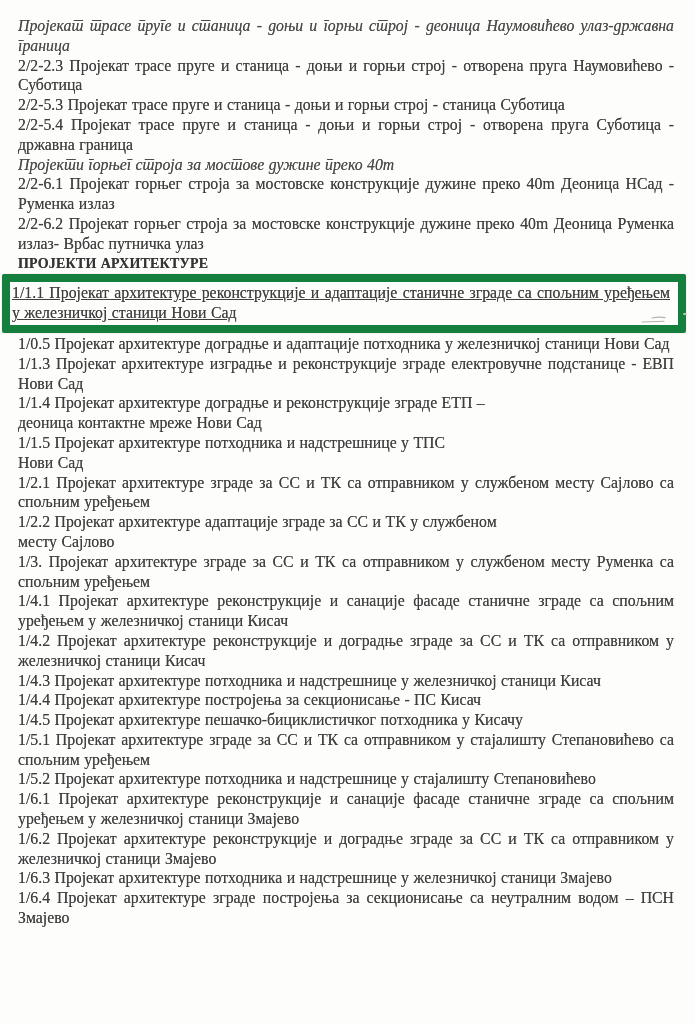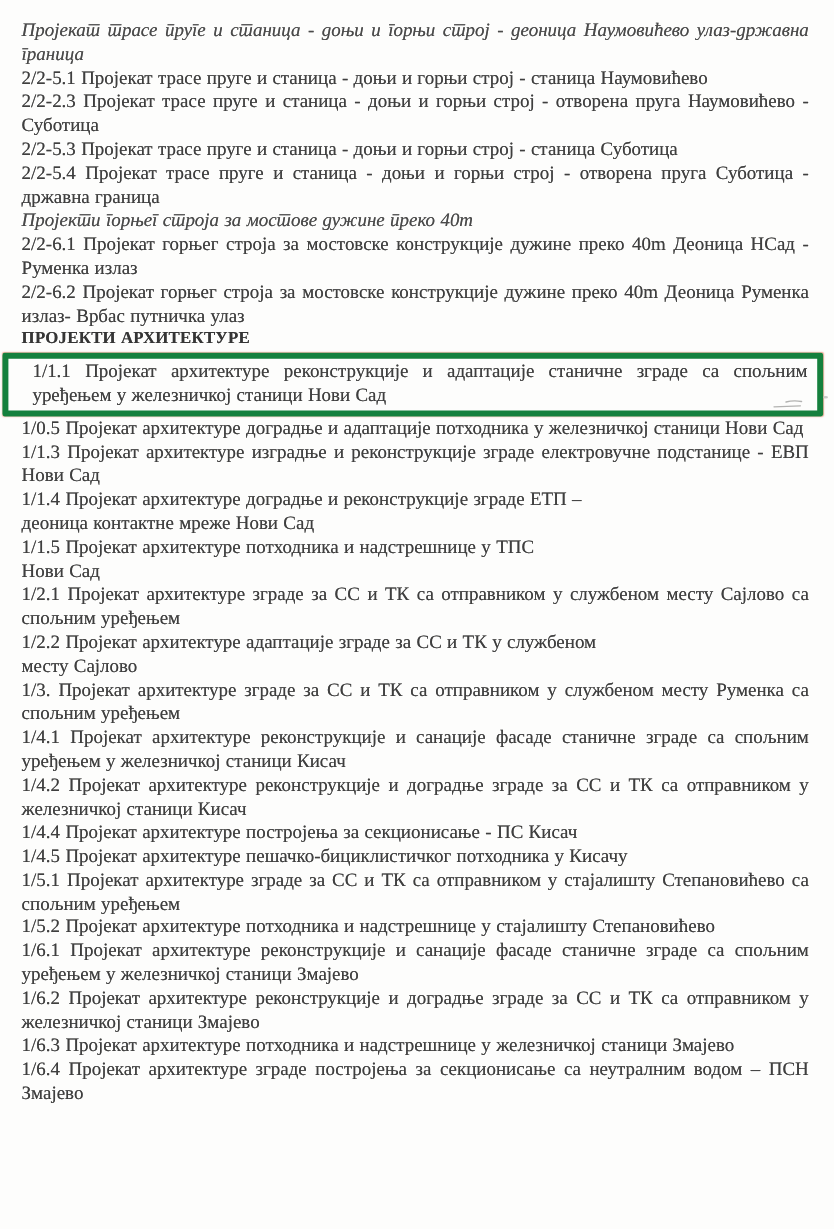--- a/index.html
+++ b/index.html
@@ -31,25 +31,26 @@
   p.pre{white-space:pre-wrap;text-align:left;}
   p.bold-head{
     font-weight:bold;
     font-size:14px;
     letter-spacing:0.2px;
     text-align:left;
     color:#353535;
   }
   .hl{
     position:relative;
-    border:5px solid #15803d;
+    border:8px solid #15803d;
     border-radius:2px;
     margin:1px -12px 1px -16px;
-    padding:1px 8px 2px 20px;
+    padding:1px 8px 2px 2px;
     box-shadow:0 0 1px rgba(226,58,14,0.5);
+    text-decoration:underline;
   }
   .pencil-mark{
     position:absolute;
     right:10px;
     bottom:1px;
     width:30px;
     height:9px;
     opacity:0.75;
   }
   .speck{
@@ -59,21 +60,20 @@
     border-radius:50%;
   }
   .speck-1{right:-9px;bottom:10px;}
 </style>
 </head>
 <body>
 
 <div class="page">
 
   <p class="it">Пројекат трасе пруге  и станица - доњи и горњи строј  - деоница Наумовићево улаз-државна граница</p>
-  <p class="left">2/2-5.1 Пројекат трасе пруге  и станица - доњи и горњи строј  - станица Наумовићево</p>
   <p>2/2-2.3 Пројекат трасе пруге  и станица - доњи и горњи строј  - отворена пруга Наумовићево - Суботица</p>
   <p class="left">2/2-5.3 Пројекат трасе пруге  и станица - доњи и горњи строј  - станица Суботица</p>
   <p>2/2-5.4 Пројекат трасе пруге  и станица - доњи и горњи строј  - отворена пруга Суботица - државна граница</p>
   <p class="it">Пројекти горњег строја за мостове дужине преко 40m</p>
   <p>2/2-6.1 Пројекат горњег строја за мостовске конструкције дужине преко 40m Деоница НСад - Руменка излаз</p>
   <p>2/2-6.2 Пројекат горњег строја за мостовске конструкције дужине преко 40m Деоница Руменка излаз- Врбас путничка улаз</p>
   <p class="bold-head">ПРОЈЕКТИ АРХИТЕКТУРЕ</p>
 
   <div class="hl">
     <p>1/1.1 Пројекат архитектуре реконструкције и адаптације станичне зграде са спољним уређењем у железничкој станици Нови Сад</p>
@@ -88,20 +88,21 @@
   <p class="pre">1/1.4 Пројекат архитектуре доградње и реконструкције зграде ЕТП –
 деоница контактне мреже Нови Сад</p>
   <p class="pre">1/1.5 Пројекат архитектуре потходника и надстрешнице у ТПС
 Нови Сад</p>
   <p>1/2.1 Пројекат архитектуре зграде за СС и ТК са отправником у службеном месту Сајлово са спољним уређењем</p>
   <p class="pre">1/2.2 Пројекат архитектуре адаптације зграде за СС и ТК у службеном
 месту Сајлово</p>
   <p>1/3. Пројекат архитектуре зграде за СС и ТК са отправником у службеном месту Руменка са спољним уређењем</p>
   <p>1/4.1 Пројекат архитектуре реконструкције и санације фасаде станичне зграде са спољним уређењем у железничкој станици Кисач</p>
   <p>1/4.2 Пројекат архитектуре реконструкције и доградње зграде за СС и ТК са отправником у железничкој станици Кисач</p>
+  <p class="left">1/4.3 Пројекат архитектуре потходника и надстрешнице у железничкој станици Кисач</p>
   <p class="left">1/4.4 Пројекат архитектуре постројења за секционисање - ПС Кисач</p>
   <p class="left">1/4.5 Пројекат архитектуре пешачко-бициклистичког потходника у Кисачу</p>
   <p>1/5.1 Пројекат архитектуре зграде за СС и ТК са отправником у стајалишту Степановићево са спољним уређењем</p>
   <p class="left">1/5.2 Пројекат архитектуре потходника и надстрешнице у стајалишту Степановићево</p>
   <p>1/6.1 Пројекат архитектуре реконструкције и санације фасаде станичне зграде са спољним уређењем у железничкој станици Змајево</p>
   <p>1/6.2 Пројекат архитектуре реконструкције и доградње зграде за СС и ТК са отправником у железничкој станици Змајево</p>
   <p class="left">1/6.3 Пројекат архитектуре потходника и надстрешнице у железничкој станици Змајево</p>
   <p>1/6.4 Пројекат архитектуре зграде постројења за секционисање са неутралним водом – ПСН Змајево</p>
 
 </div>

